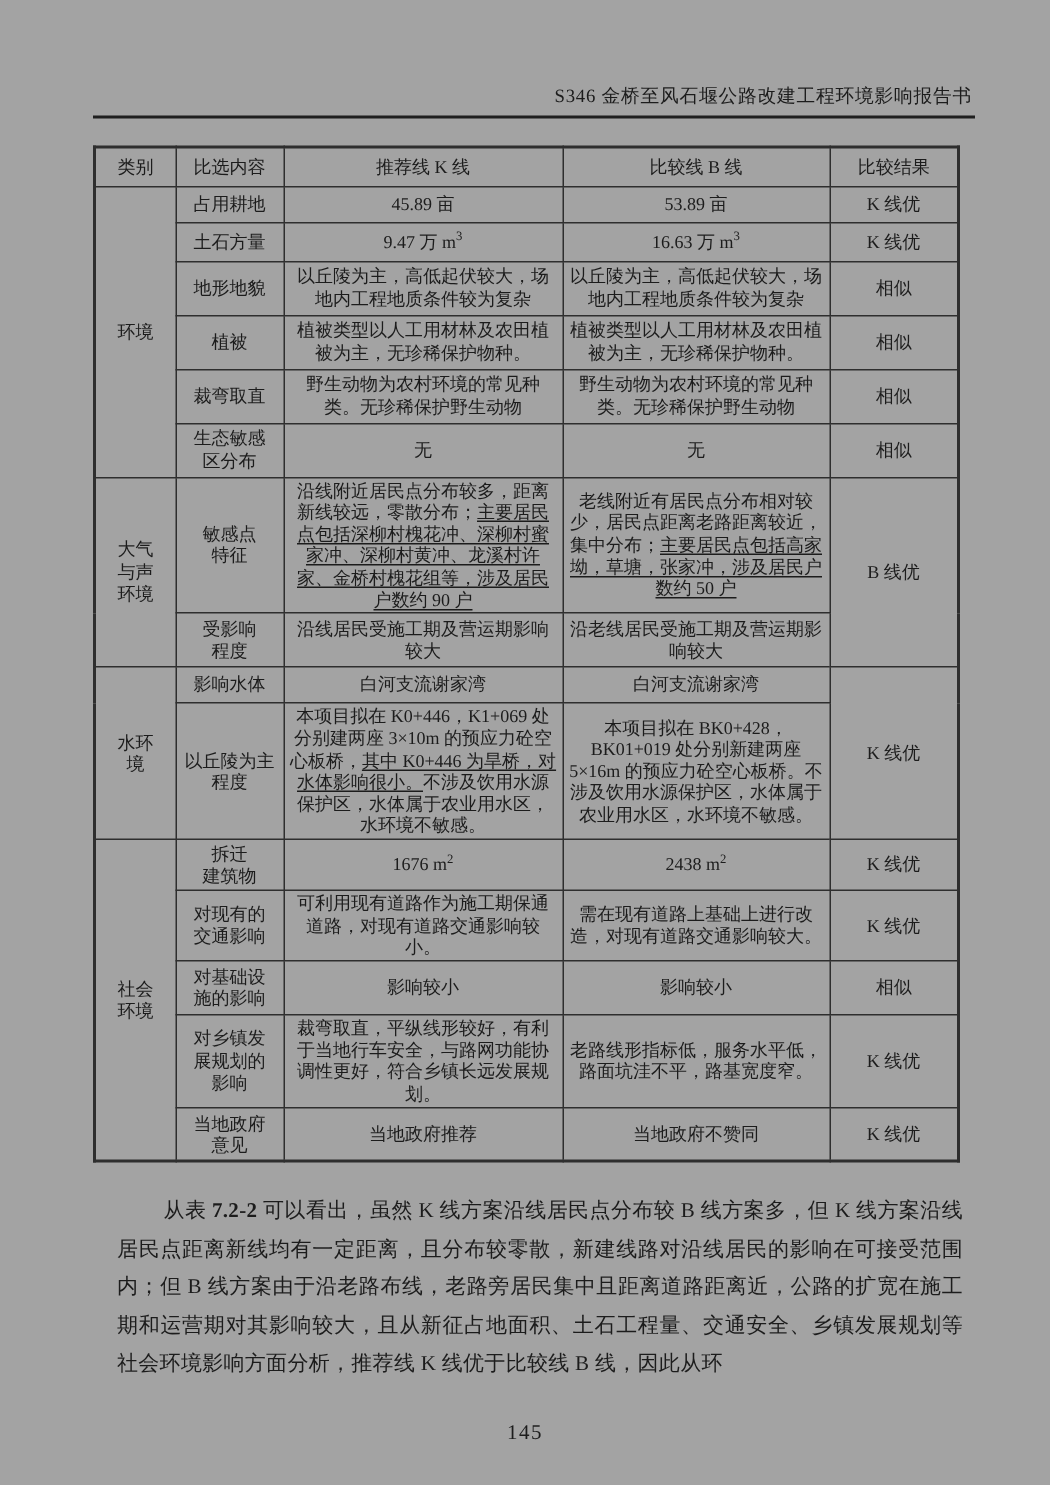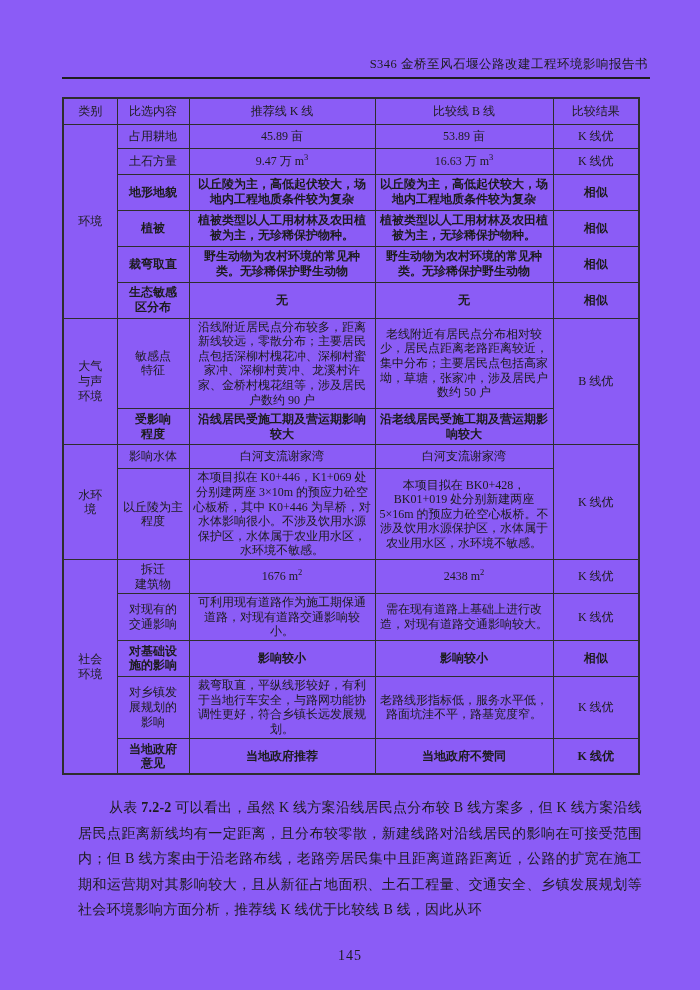--- a/index.html
+++ b/index.html
@@ -1,19 +1,19 @@
 <!DOCTYPE html>
 <html><head>
 <meta charset="utf-8">
 <style>
   html,body{margin:0;padding:0;background:#e8e8e8;}
   .page{
     position:relative;
     width:700px;height:990px;
-    background:#8b5cf6;
+    background:#a3a3a3;
     color:#1c1c1c;
     font-family:"Liberation Serif","DejaVu Serif",serif;
     overflow:hidden;
     margin:0 auto;
   }
   .running-header{
     position:absolute;top:56px;right:52px;
     font-size:12.5px;letter-spacing:0.5px;white-space:nowrap;
   }
   .header-rule{
@@ -28,26 +28,26 @@
   }
   table.cmp td{
     border:1px solid #2e2e2e;
     text-align:center;vertical-align:middle;
     padding:1px 3px;
     overflow:hidden;
   }
   .pre{white-space:pre-line;}
   .cat-top{vertical-align:top;padding-top:4px;}
   .just{text-align:justify;text-align-last:center;}
-  .u{text-underline-offset:2px;}
+  .u{text-decoration:underline;text-underline-offset:2px;}
   table.cmp sup{font-size:8.5px;line-height:0;}
   tr.rh-hdr{height:26px;padding-left:14px;}
   tr.rh-sm{height:24px;}
   tr.rh-earth{height:26px;padding-left:34px;}
-  tr.rh-md{height:36px;font-weight:bold;}
+  tr.rh-md{height:36px;}
   tr.rh-dem{height:34px;}
   tr.rh-traffic{height:46px;}
   tr.rh-town{height:62px;}
   .body-para{
     position:absolute;top:781px;left:78px;width:564px;
     font-size:14px;line-height:25.5px;
     text-align:justify;text-indent:31px;
     letter-spacing:0.2px;
   }
   .page-number{

